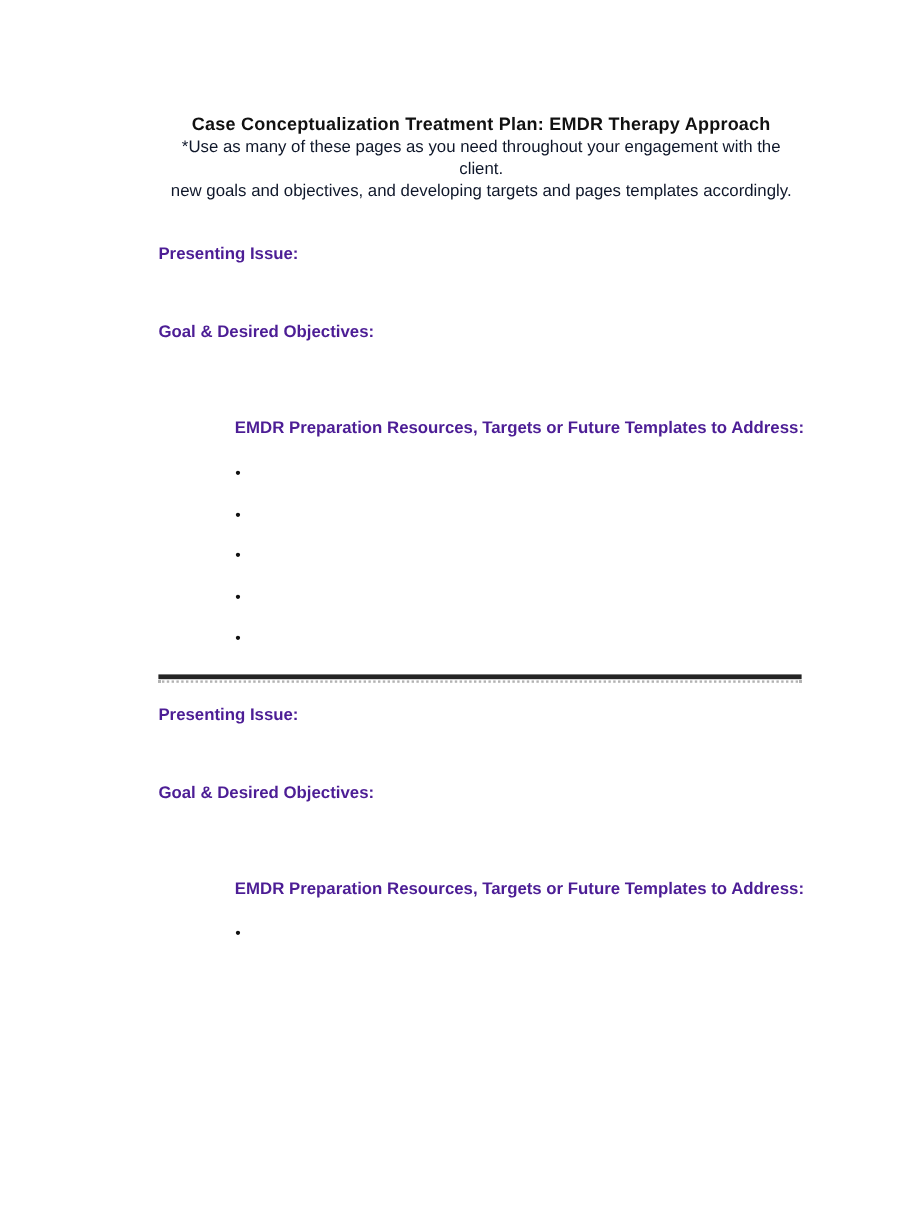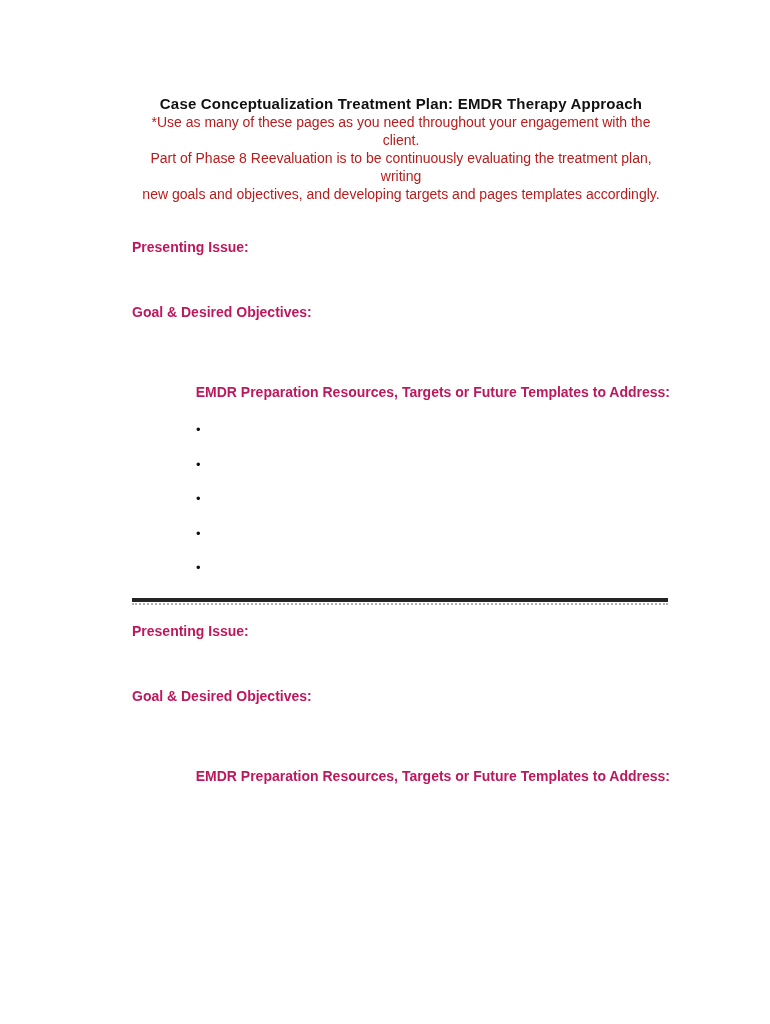--- a/index.html
+++ b/index.html
@@ -30,28 +30,28 @@
     line-height: 19px;
     text-align: center;
     color: #111111;
     letter-spacing: 0.2px;
   }
   .subtitle-line {
     margin: 0;
     font-size: 14px;
     line-height: 18px;
     text-align: center;
-    color: #b91c1c;
+    color: #0f172a;
   }
   .field-label {
     margin: 0;
     font-size: 14px;
     font-weight: bold;
     line-height: 15px;
-    color: #be185d;
+    color: #4c1d95;
   }
   .mt-first   { margin-top: 37px; }
   .mt-goal    { margin-top: 50px; }
   .mt-emdr    { margin-top: 65px; text-align: right; }
   .bullet-list {
     list-style: none;
     margin: 22px 0 0 0;
     padding: 0 0 0 64px;
   }
   .bullet-item {
@@ -75,21 +75,20 @@
   .mt-after-divider { margin-top: 19px; }
 </style>
 </head>
 <body>
 
 <div class="page">
   <div class="content">
 
     <h1 class="doc-title">Case Conceptualization Treatment Plan: EMDR Therapy Approach</h1>
     <p class="subtitle-line">*Use as many of these pages as you need throughout your engagement with the client.</p>
-    <p class="subtitle-line">Part of Phase 8 Reevaluation is to be continuously evaluating the treatment plan, writing</p>
     <p class="subtitle-line">new goals and objectives, and developing targets and pages templates accordingly.</p>
 
     <div>
       <p class="field-label mt-first">Presenting Issue:</p>
       <p class="field-label mt-goal">Goal &amp; Desired Objectives:</p>
       <p class="field-label mt-emdr">EMDR Preparation Resources, Targets or Future Templates to Address:</p>
       <ul class="bullet-list">
         <li class="bullet-item"><span class="bullet-dot">•</span><span></span></li>
         <li class="bullet-item"><span class="bullet-dot">•</span><span></span></li>
         <li class="bullet-item"><span class="bullet-dot">•</span><span></span></li>

